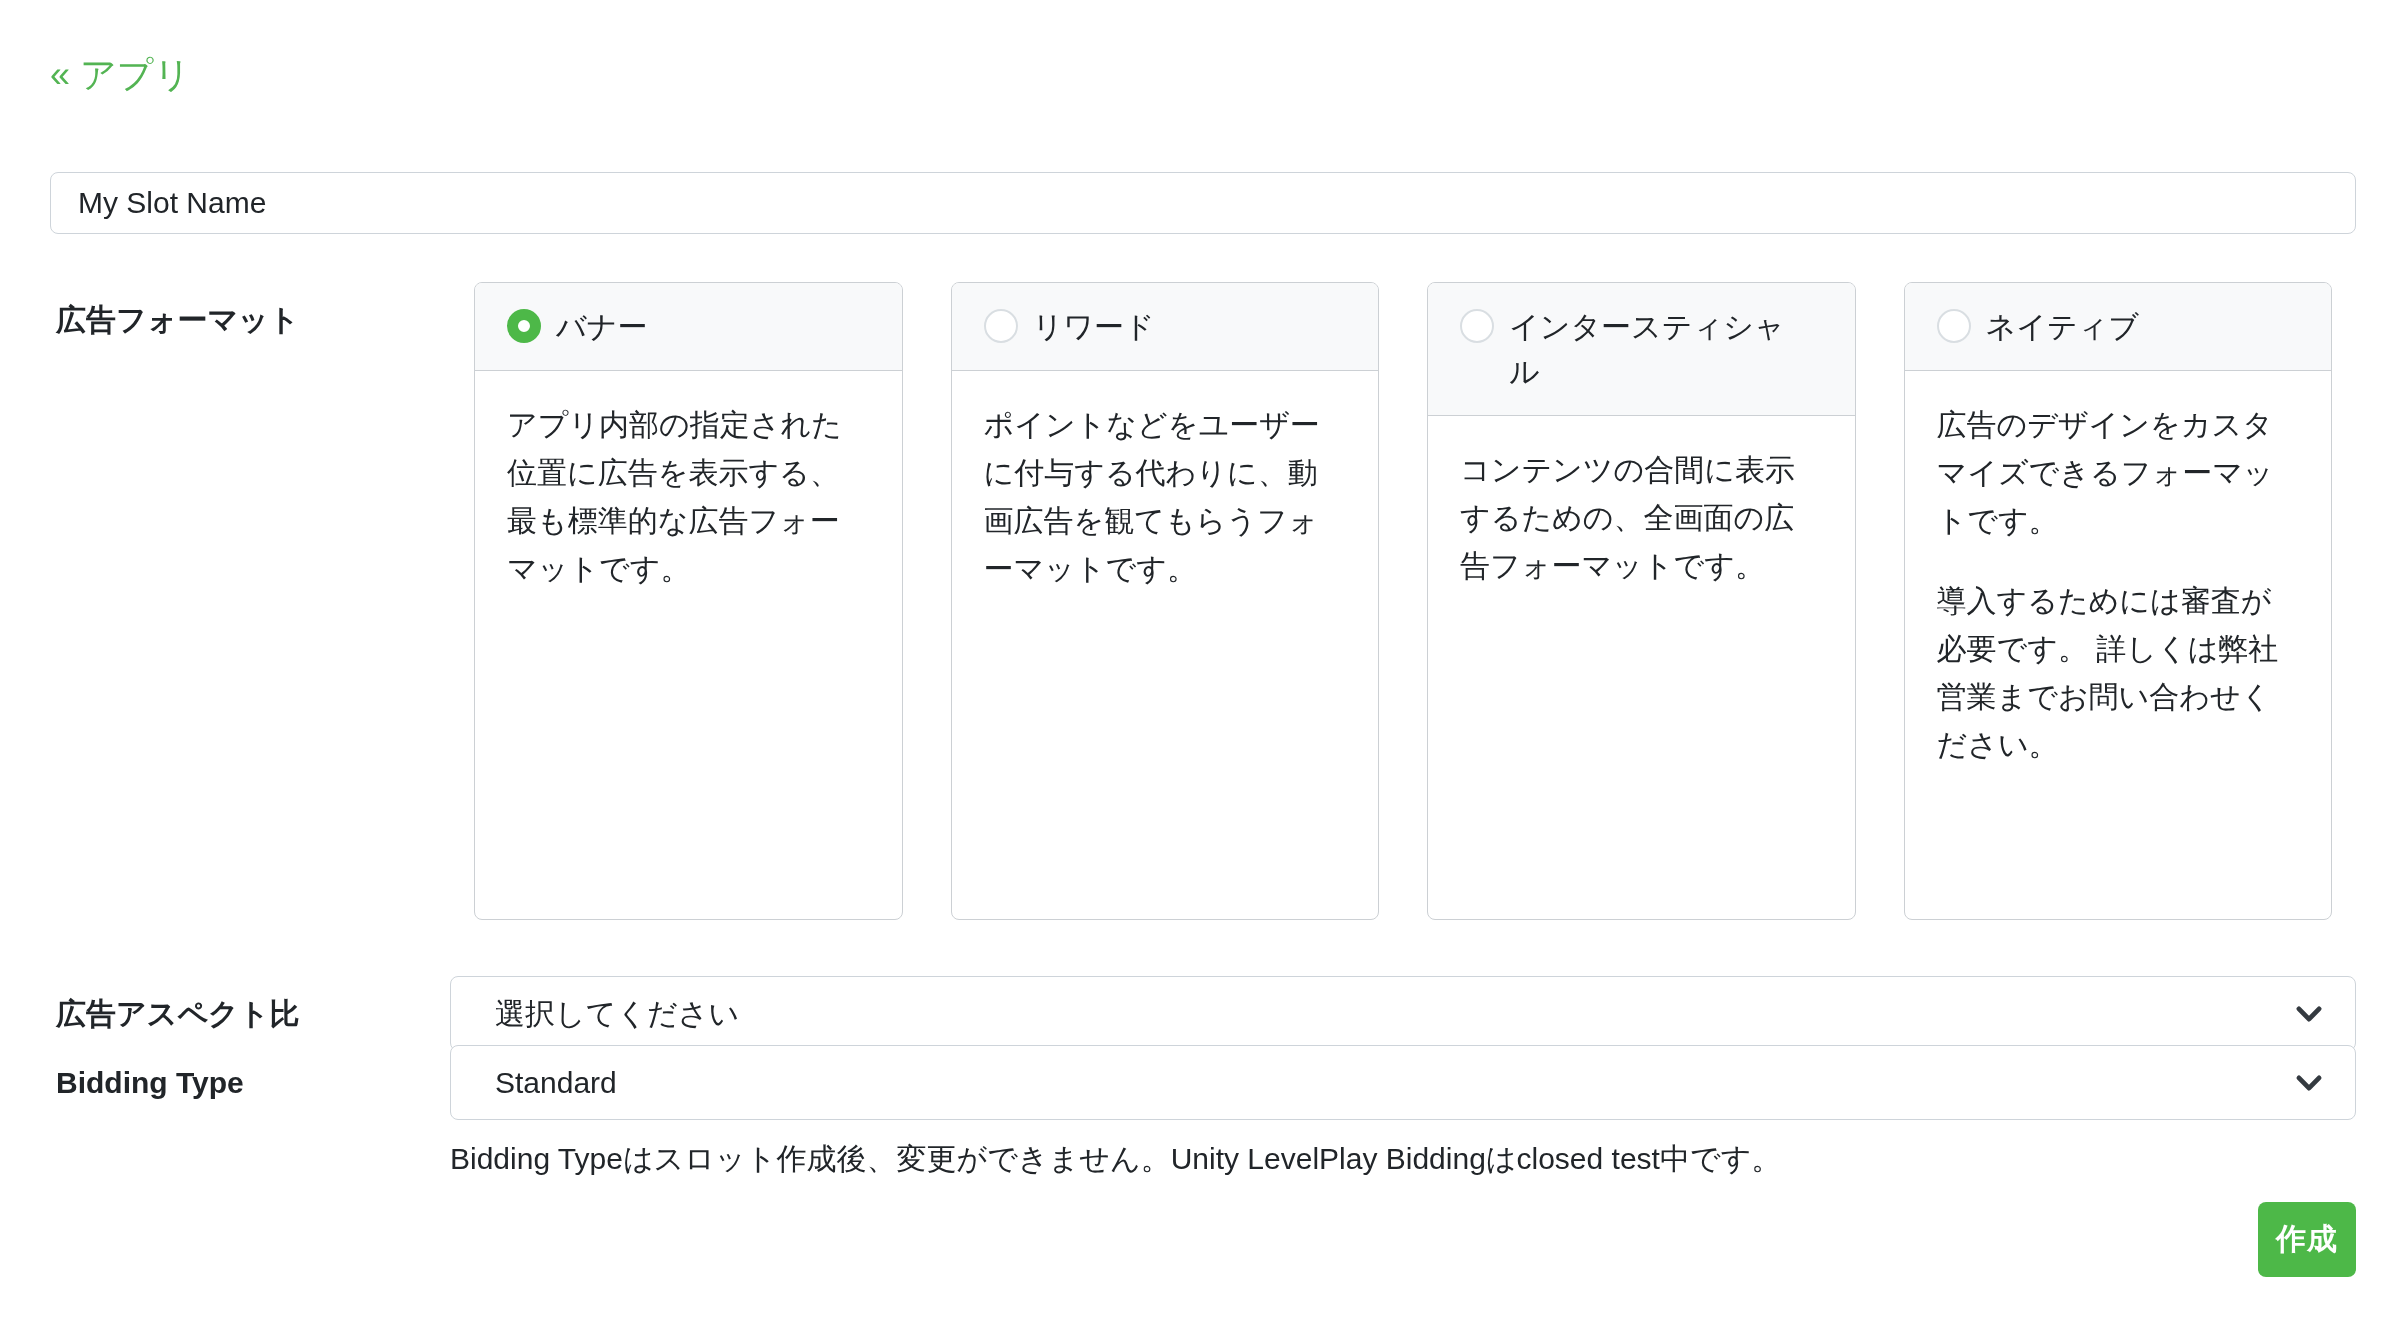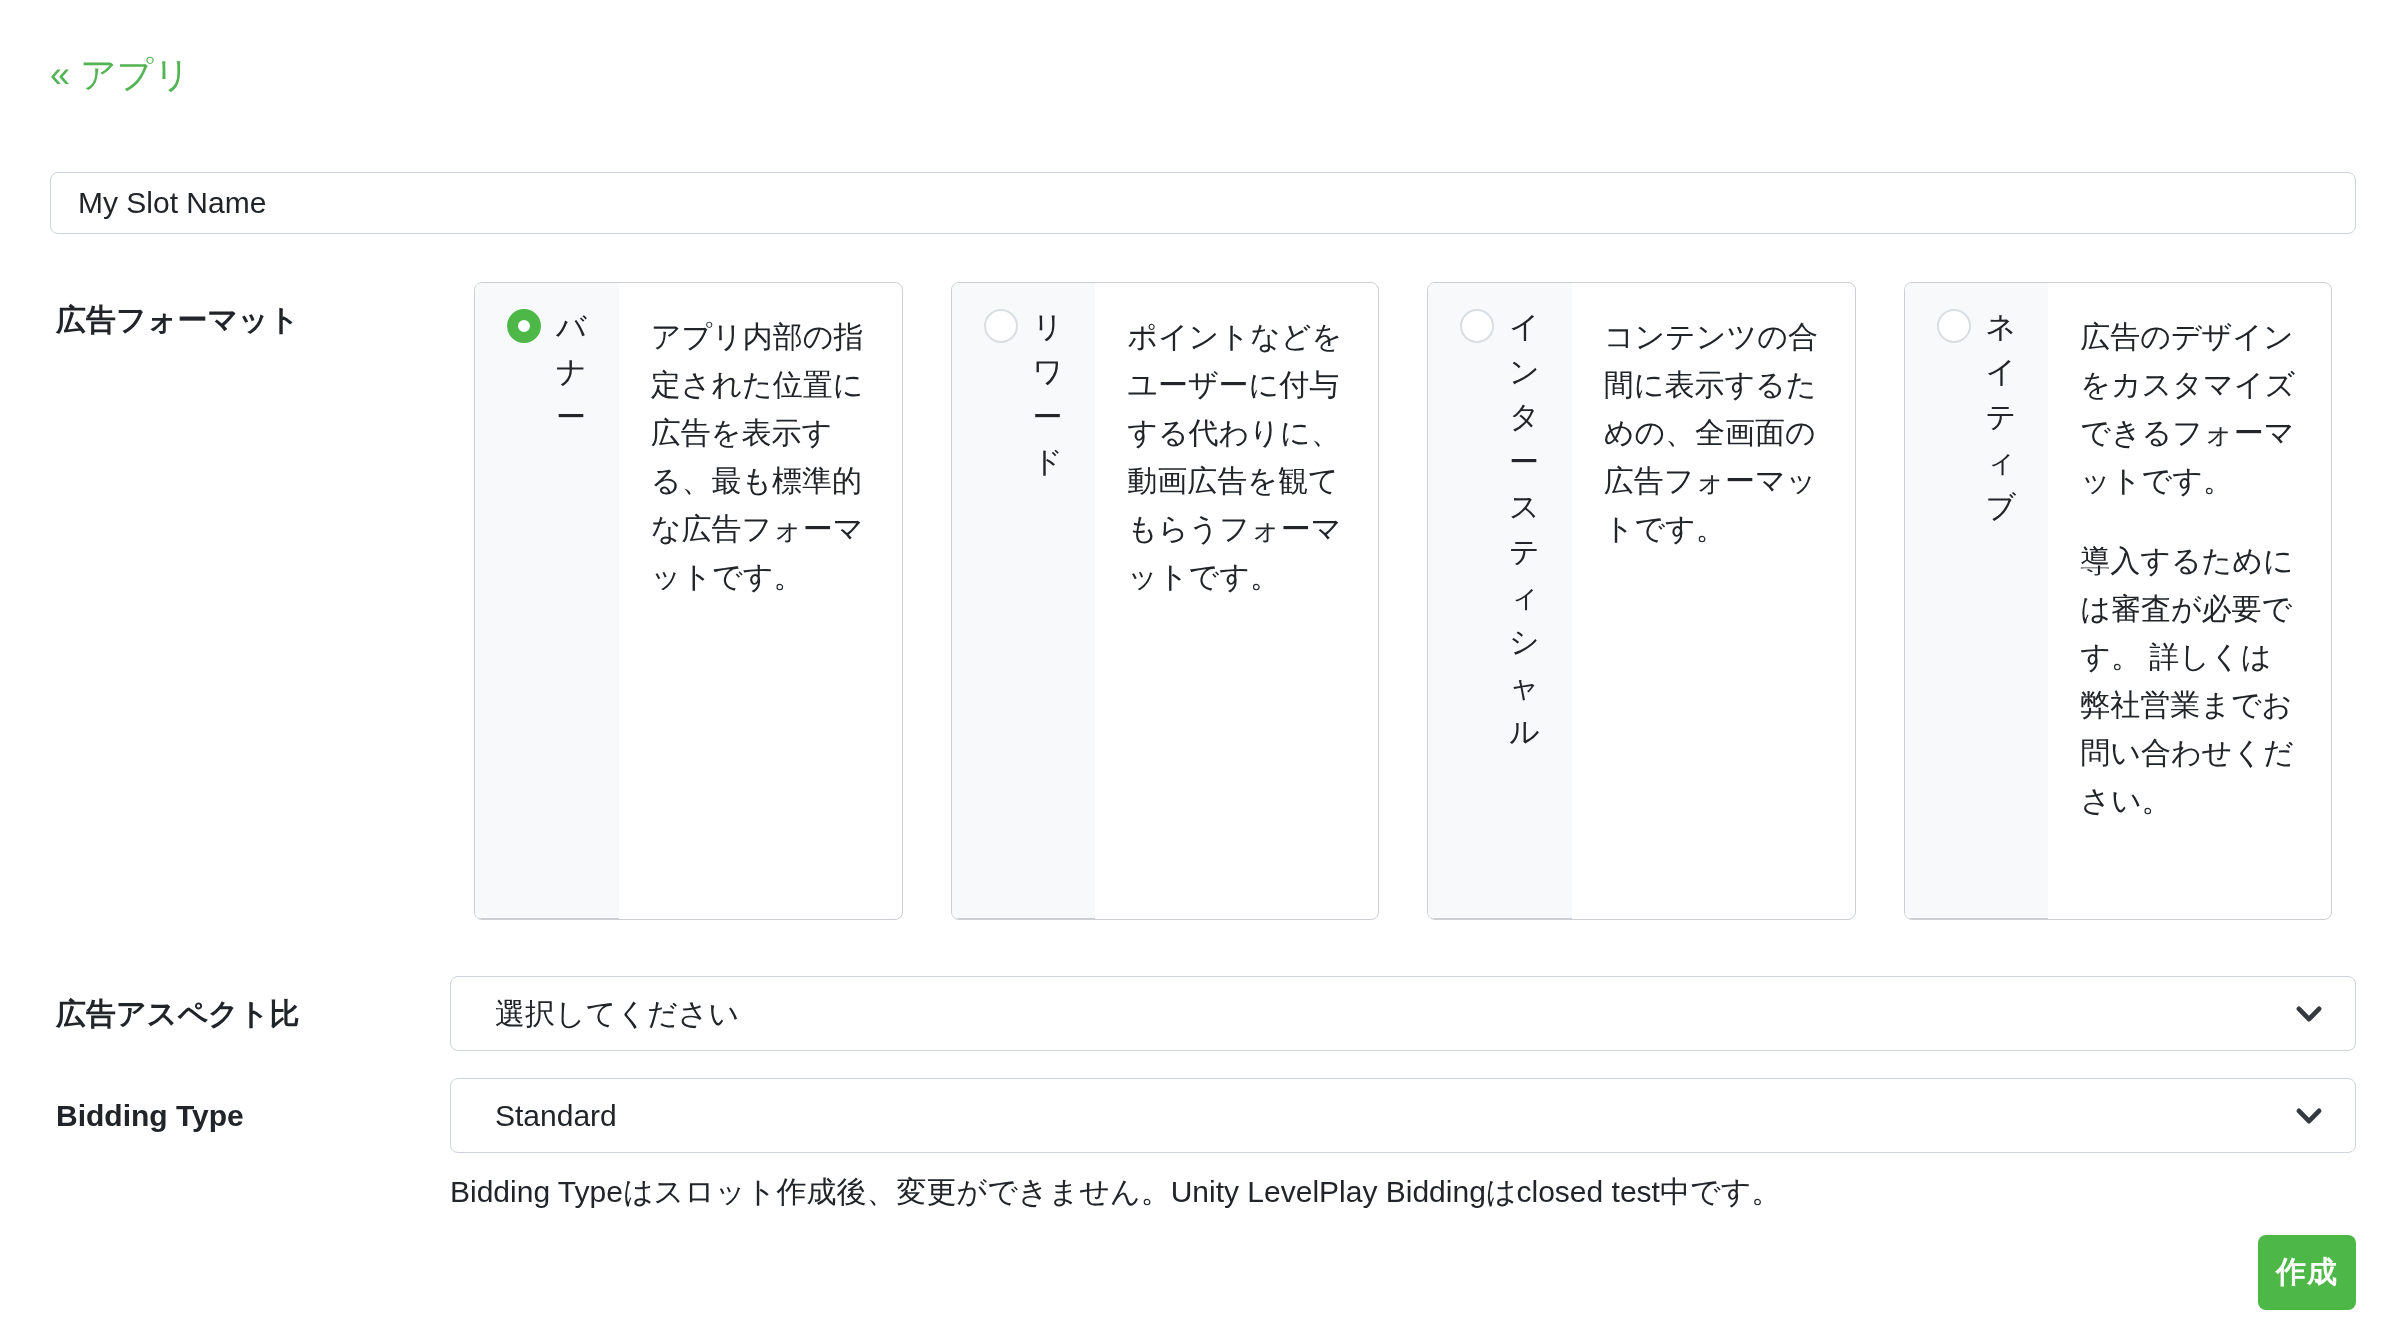--- a/index.html
+++ b/index.html
@@ -26,40 +26,40 @@
   .form-row{display:flex;}
   .row-label{
     flex:0 0 400px;width:400px;font-weight:700;padding-left:6px;
     line-height:45px;
   }
   .row-field{flex:1;min-width:0;}
   .row-slot{margin-top:66px;align-items:center;height:75px;}
   .row-format{margin-top:42px;align-items:flex-start;}
   .row-format .row-label{padding-top:15px;}
   .row-aspect{margin-top:62px;align-items:center;height:63px;}
-  .row-bidding{margin-top:33px;align-items:flex-start;}
+  .row-bidding{align-items:flex-start;}
   .row-bidding .row-label{padding-top:15px;}
 
   .text-input{
     width:100%;height:62px;border:1px solid var(--border);border-radius:8px;
     padding:0 27px;font-size:30px;color:var(--text);background:#fff;
     font-family:inherit;outline:none;display:block;
   }
   .select-box{
     width:100%;height:75px;border:1px solid var(--border);border-radius:8px;
     padding:0 24px 0 44px;background:#fff;display:flex;align-items:center;
     justify-content:space-between;cursor:pointer;gap:20px;
   }
   .select-value{color:var(--text);}
   .chevron{flex:0 0 auto;display:block;}
 
   .cards{display:flex;gap:48px;padding:0 24px;}
   .fmt-card{
     flex:1;height:638px;background:#fff;border:1px solid var(--card-border);
-    border-radius:8px;overflow:hidden;display:flex;flex-direction:row;
+    border-radius:8px;overflow:hidden;display:flex;flex-direction:column;
     cursor:pointer;
   }
   .fmt-card-header{
     background:var(--header-bg);border-bottom:1px solid var(--card-border);
     padding:21px 32px;display:flex;align-items:flex-start;gap:15px;
   }
   .radio{
     width:34px;height:34px;border-radius:50%;flex:0 0 34px;margin-top:5px;
     background:#fff;cursor:pointer;
   }

